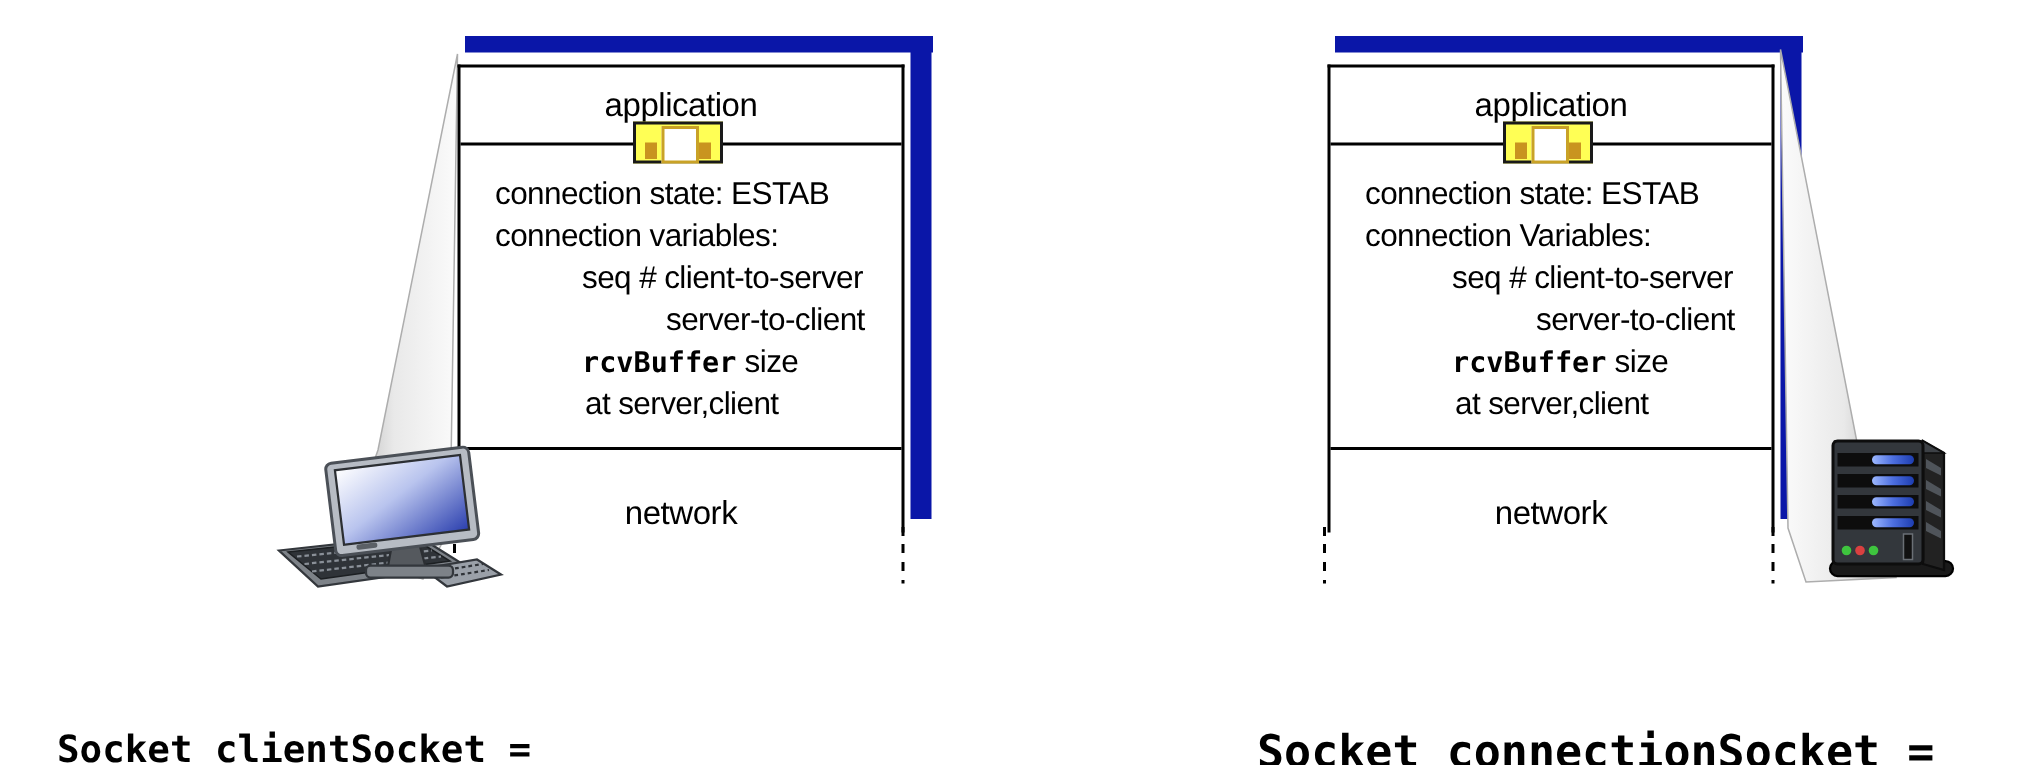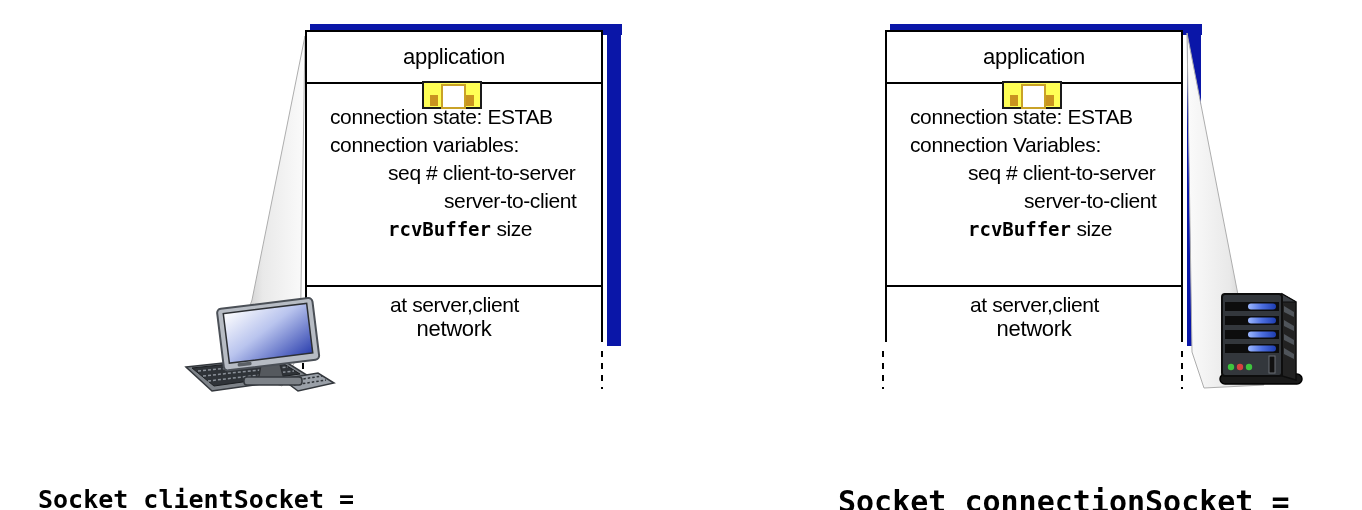--- a/index.html
+++ b/index.html
@@ -11,32 +11,32 @@
   
   .bar-top{position:absolute;left:310px;top:24px;width:312px;height:11px;background:#0a16a8;z-index:1;}
   .bar-right{position:absolute;left:607px;top:24px;width:14px;height:322px;background:#0a16a8;z-index:1;}
 
   
   .wedge{position:absolute;top:30px;z-index:2;}
   .wedge.w-left{left:222px;}
   .wedge.w-right{left:600px;}
 
   
-  .stack-box{position:absolute;left:305px;top:30px;width:298px;height:312px;box-sizing:border-box;
+  .stack-box{position:absolute;left:305px;top:43px;width:298px;height:312px;box-sizing:border-box;
              border:2px solid #000;border-bottom:none;background:#fff;z-index:3;}
   .sec-app{height:52px;border-bottom:2px solid #000;box-sizing:border-box;
            display:flex;align-items:center;justify-content:center;}
   .sec-mid{height:203px;border-bottom:2px solid #000;box-sizing:border-box;padding-top:19px;}
   .sec-net{height:55px;display:flex;align-items:flex-end;justify-content:center;}
   .layer-label{font-size:22px;letter-spacing:-0.3px;}
   .state-line{font-size:21px;letter-spacing:-0.4px;line-height:27px;white-space:pre;}
   .l-state,.l-vars{padding-left:2px;}
   .l-seq,.l-rcv{padding-left:60px;}
   .l-s2c{padding-left:116px;}
-  .l-at{padding-left:62px;margin-top:48px;}
+  .l-at{padding-left:62px;}
   .mono-var{font-family:"DejaVu Sans Mono",monospace;font-weight:bold;font-size:19px;letter-spacing:0;margin-left:21px;}
 
   
   .socket{position:absolute;left:422px;top:81px;width:60px;height:28px;background:#ffff55;
           border:2px solid #1a1a1a;box-sizing:border-box;z-index:4;}
   .sock-white{position:absolute;left:17px;top:1px;width:21px;height:21px;background:#fff;
               border:2px solid #c9a227;}
   .sock-sq{position:absolute;width:8px;height:11px;background:#c9941f;top:12px;}
   .sock-sq.sl{left:6px;}
   .sock-sq.sr{left:42px;}

